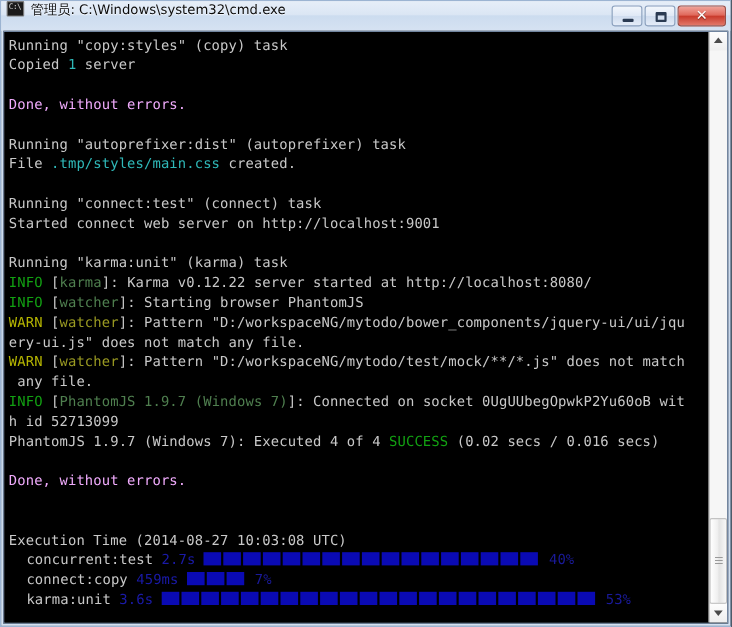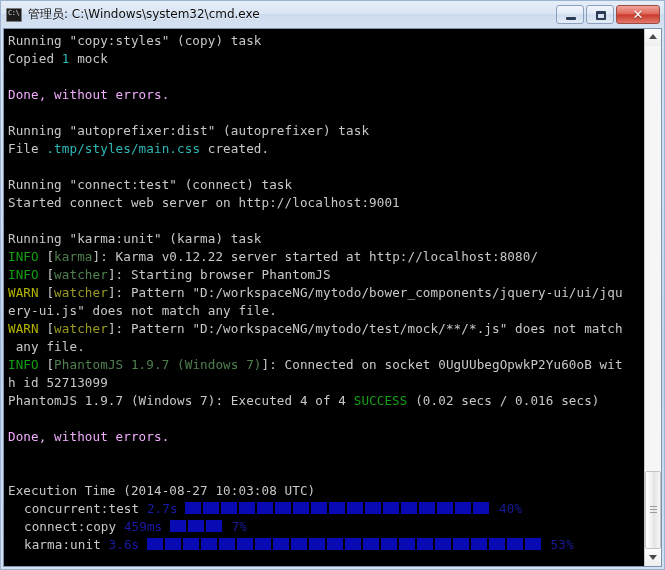--- a/index.html
+++ b/index.html
@@ -20,21 +20,20 @@
     border: 1px solid #9cb4d2;
     display: flex;
     flex-direction: column;
   }
 
   
   #titlebar {
     height: 27px;
     flex: 0 0 27px;
     display: flex;
-    align-items: center;
     padding: 0 2px 0 5px;
     background: linear-gradient(to bottom, #e6eef8 0%, #dbe6f4 45%, #ccdcef 50%, #d6e2f2 100%);
     position: relative;
   }
   #titlebar-icon {
     width: 16px; height: 14px;
     margin-right: 6px;
     background: #1b1b1b;
     border: 1px solid #7a7a7a;
     border-radius: 1px;
@@ -213,21 +212,21 @@
       </div>
     </div>
   </div>
 
   <div id="console-area">
 
     <div id="console">
 
       <div id="text-lines">
           <div class="line"><span class="c-white">Running "copy:styles" (copy) task</span></div>
-          <div class="line"><span class="c-white">Copied </span><span class="c-cyan">1</span><span class="c-white"> mock</span></div>
+          <div class="line"><span class="c-white">Copied </span><span class="c-cyan">1</span><span class="c-white"> server</span></div>
           <div class="line">&nbsp;</div>
           <div class="line"><span class="c-dgreen">Done, without errors.</span></div>
           <div class="line">&nbsp;</div>
           <div class="line"><span class="c-white">Running "autoprefixer:dist" (autoprefixer) task</span></div>
           <div class="line"><span class="c-white">File </span><span class="c-cyan">.tmp/styles/main.css</span><span class="c-white"> created.</span></div>
           <div class="line">&nbsp;</div>
           <div class="line"><span class="c-white">Running "connect:test" (connect) task</span></div>
           <div class="line"><span class="c-white">Started connect web server on http://localhost:9001</span></div>
           <div class="line">&nbsp;</div>
           <div class="line"><span class="c-white">Running "karma:unit" (karma) task</span></div>

